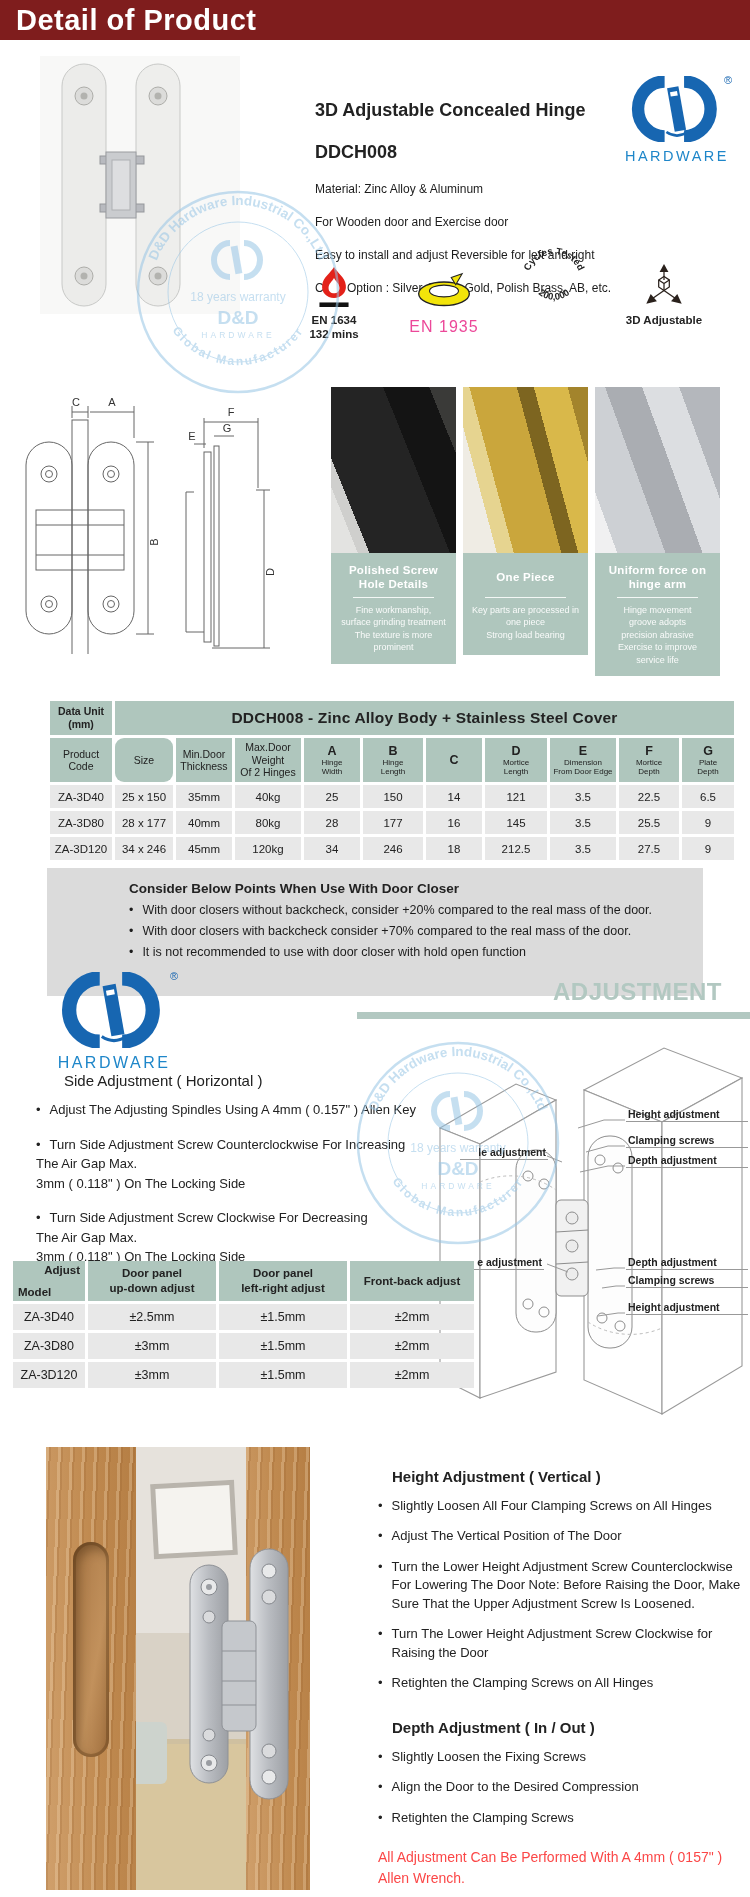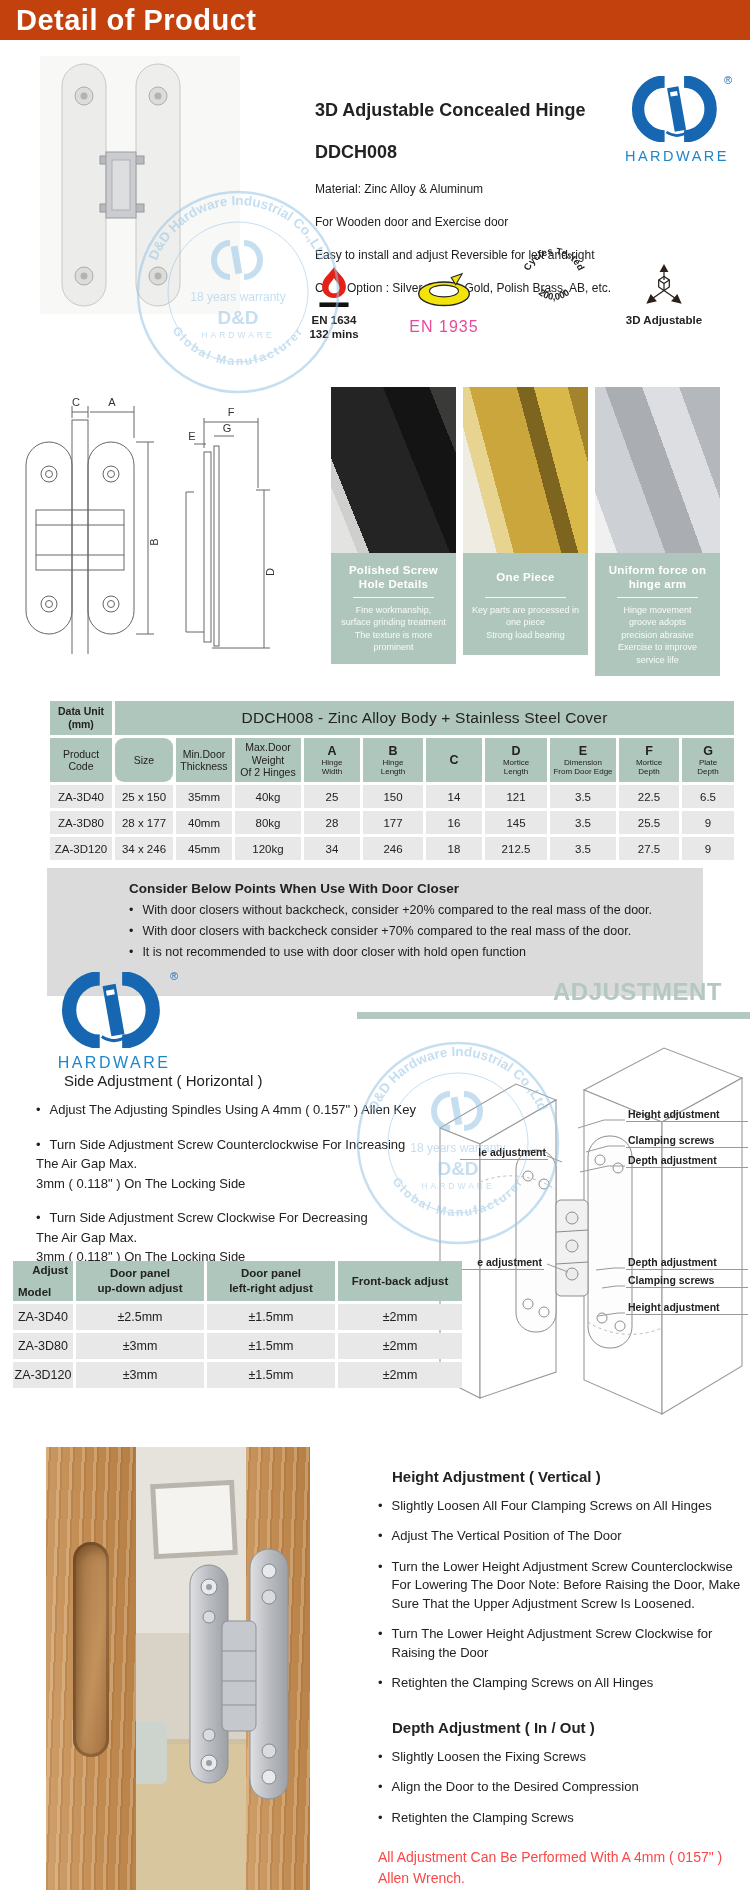--- a/index.html
+++ b/index.html
@@ -1,20 +1,20 @@
 <!DOCTYPE html>
 <html><head>
 <meta charset="utf-8">
 <style>
   * { margin:0; padding:0; box-sizing:border-box; }
   body { font-family:"Liberation Sans", sans-serif; background:#fff; color:#222; }
   #page { position:relative; width:750px; height:1897px; background:#fff; overflow:hidden; }
 
   
-  .banner { position:absolute; left:0; top:0; width:750px; height:40px; background:#c2410c; display:flex; align-items:center; }
+  .banner { position:absolute; left:0; top:0; width:750px; height:40px; background:#7f1d1d; display:flex; align-items:center; }
   .banner .btxt { color:#fff; font-size:29px; font-weight:bold; padding-left:16px; letter-spacing:.5px; }
 
   
   .product-photo { position:absolute; left:40px; top:56px; width:200px; height:258px; }
   .intro { position:absolute; left:315px; top:100px; width:348px; }
   .intro .ptitle { font-size:18px; font-weight:bold; }
   .intro .pmodel { font-size:18px; font-weight:bold; margin-top:21px; }
   .intro .pdetail { font-size:12px; margin-top:19px; color:#1c1c1c; }
 
   .logo1 { position:absolute; left:616px; top:76px; width:122px; text-align:center; }
@@ -53,21 +53,21 @@
   .card-body { font-size:9px; line-height:1.38; color:rgba(255,255,255,.93); }
 
   .ml { white-space:pre-line; }
 
   
   .spec-wrap { position:absolute; left:47px; top:698px; }
   table.spec { border-collapse:separate; border-spacing:3px; }
   table.spec td { background:#E8E8E8; text-align:center; vertical-align:middle; padding:1px 2px; }
   table.spec td.hd { background:#AFC6BD; }
   .corner { font-size:10.5px; font-weight:bold; line-height:1.2; }
-  .title-cell { font-size:15.5px; font-weight:normal; letter-spacing:.2px; }
+  .title-cell { font-size:15.5px; font-weight:bold; letter-spacing:.2px; }
   .col-top { font-size:10.5px; line-height:1.18; }
   .col-letter { font-size:12.5px; font-weight:bold; }
   .col-sub { font-size:8px; line-height:1.15; }
   .spec .data { font-size:11.5px; height:23px; }
   .r1 { height:34px; } .r2 { height:44px; }
 
   
   .note { position:absolute; left:47px; top:868px; width:656px; height:128px; background:#DBDBDB; padding:13px 18px 0 82px; }
   .note-title { font-size:13.5px; font-weight:bold; }
   .note .bullet { display:flex; font-size:12.5px; margin-top:7px; color:#1c1c1c; }
@@ -555,21 +555,21 @@
   <span class="dlabel dl-l" style="left:460px; top:1146px;">le adjustment</span>
   <span class="dlabel dl-r" style="top:1256px;">Depth adjustment</span>
   <span class="dlabel dl-r" style="top:1274px;">Clamping screws</span>
   <span class="dlabel dl-r" style="top:1301px;">Height adjustment</span>
   <span class="dlabel dl-l" style="left:456px; top:1256px;">e adjustment</span>
 
   <div class="adjust-wrap">
     <table class="adjust">
       <tbody>
           <tr>
-        <td class="hd diag" style="width:60px; height:40px;">
+        <td class="hd diag" style="width:72px; height:40px;">
           <span class="tr">Adjust</span>
           <span class="bl">Model</span>
         </td>
         <td class="hd adjust-col ml" style="width:128px;">Door panel
 up-down adjust</td>
         <td class="hd adjust-col ml" style="width:128px;">Door panel
 left-right adjust</td>
         <td class="hd adjust-col ml" style="width:124px;">Front-back adjust</td>
       </tr>
       <tr>

